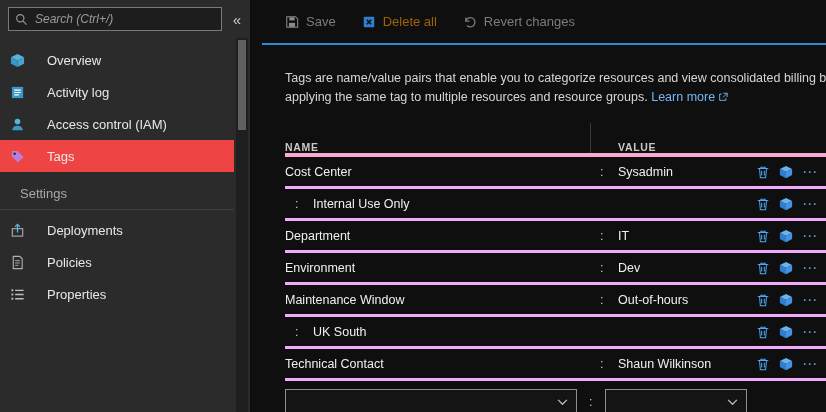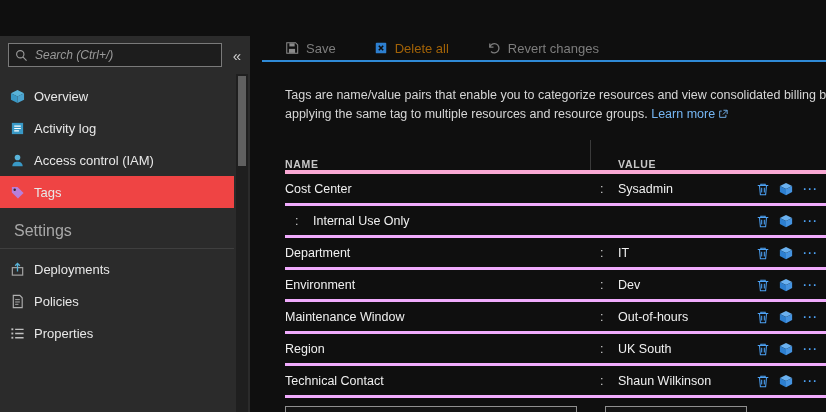--- a/index.html
+++ b/index.html
@@ -2,46 +2,46 @@
 <html><head>
 <meta charset="utf-8">
 <style>
   * { box-sizing: border-box; }
   html,body { margin:0; padding:0; }
   body {
     width:826px; height:412px; overflow:hidden; position:relative;
     background:#0f0f0f; color:#e8e8e8;
     font-family:"Liberation Sans","DejaVu Sans",sans-serif;
   }
-  .app { position:absolute; inset:0;margin-top:36px; }
+  .app { position:absolute; inset:0; }
 
   
   .sidebar { position:absolute; left:0; top:0; width:250px; height:412px; background:#2b2b2b; }
   .sb-top { display:flex; align-items:center; gap:6px; padding:7px 4px 7px 8px; }
   .searchbox { flex:1; display:flex; align-items:center; gap:5px; height:24px;
     background:#1d1d1d; border:1px solid #7a7a7a; padding:0 6px; }
   .search-input { flex:1; min-width:0; background:transparent; border:none; outline:none;
     color:#cfcfcf; font-style:italic; font-size:12px; font-family:inherit; }
   .search-input::placeholder { color:#9a9a9a; font-style:italic; }
   .collapse { color:#cfcfcf; font-size:15px; width:18px; text-align:center; cursor:pointer; line-height:1; }
 
   nav.sb-nav { margin:6px 16px 0 0; }
-  .sb-item { display:flex; align-items:center; gap:9px; height:32px; padding:0 10px;
+  .sb-item { display:flex; align-items:center; gap:22px; height:32px; padding:0 10px;
     font-size:13px; color:#e8e8e8; cursor:pointer; white-space:nowrap; }
   .sb-item.selected { background:#ef4444; }
   .sb-item svg { flex:0 0 auto; }
-  .sb-section { margin:8px 16px 4px 0; padding:6px 14px 8px; font-size:16px; color:#a8a8a8;
+  .sb-section { margin:8px 16px 4px 0; padding:6px 20px 8px; font-size:13px; color:#a8a8a8;
     border-bottom:1px solid #3f3f3f; }
 
   .sb-scrollbar { position:absolute; right:2px; top:38px; bottom:0; width:12px; background:#1f1f1f; }
   .sb-scrollbar .thumb { position:absolute; top:2px; left:2px; width:8px; height:90px; background:#606060; }
 
   
   .content { position:absolute; left:250px; top:0; right:0; bottom:0; background:#0f0f0f; }
-  .cmdbar { display:flex; align-items:center; height:26px; gap:38px;
+  .cmdbar { display:flex; align-items:center; height:45px; gap:26px;
     margin-left:12px; padding-left:23px; border-bottom:2px solid #2f8ad6; }
   .cmd { display:flex; align-items:center; gap:7px; background:none; border:none; padding:0;
     color:#a16207; font-size:13px; font-family:inherit; cursor:pointer; }
   .cmd.disabled { color:#7d7d7d; cursor:default; }
 
   .desc { margin:24px 0 0 35px; width:552px; font-size:12.5px; line-height:19px; color:#d6d6d6; }
   .learn { color:#75b6f3; text-decoration:none; cursor:pointer; white-space:nowrap; }
   .learn svg { margin-left:3px; vertical-align:-1px; }
 
   .table { margin:20px 0 0 35px; }
@@ -268,21 +268,20 @@
           <svg viewBox="0 0 16 16" width="14" height="14">
               <polygon points="8,1 15,4.5 8,8 1,4.5" fill="#6ab1f0"></polygon>
               <polygon points="1,4.5 8,8 8,15 1,11.5" fill="#2d7fd0"></polygon>
               <polygon points="15,4.5 8,8 8,15 15,11.5" fill="#4593e0"></polygon>
             </svg>
           <span class="dots">⋯</span>
         </div>
       </div>
 
       <div class="row">
-        <div class="c-name">Region</div>
         <div class="c-colon">:</div>
         <div class="c-value">UK South</div>
         <div class="c-actions">
           <svg viewBox="0 0 16 16" width="14" height="14">
               <path d="M2 4h12M5.5 4V2.5h5V4M4 4l1 10.5h6L12 4M6.5 6.5v5.5M9.5 6.5v5.5" stroke="#4da2f5" fill="none" stroke-width="1.2"></path>
             </svg>
           <svg viewBox="0 0 16 16" width="14" height="14">
               <polygon points="8,1 15,4.5 8,8 1,4.5" fill="#6ab1f0"></polygon>
               <polygon points="1,4.5 8,8 8,15 1,11.5" fill="#2d7fd0"></polygon>
               <polygon points="15,4.5 8,8 8,15 15,11.5" fill="#4593e0"></polygon>

